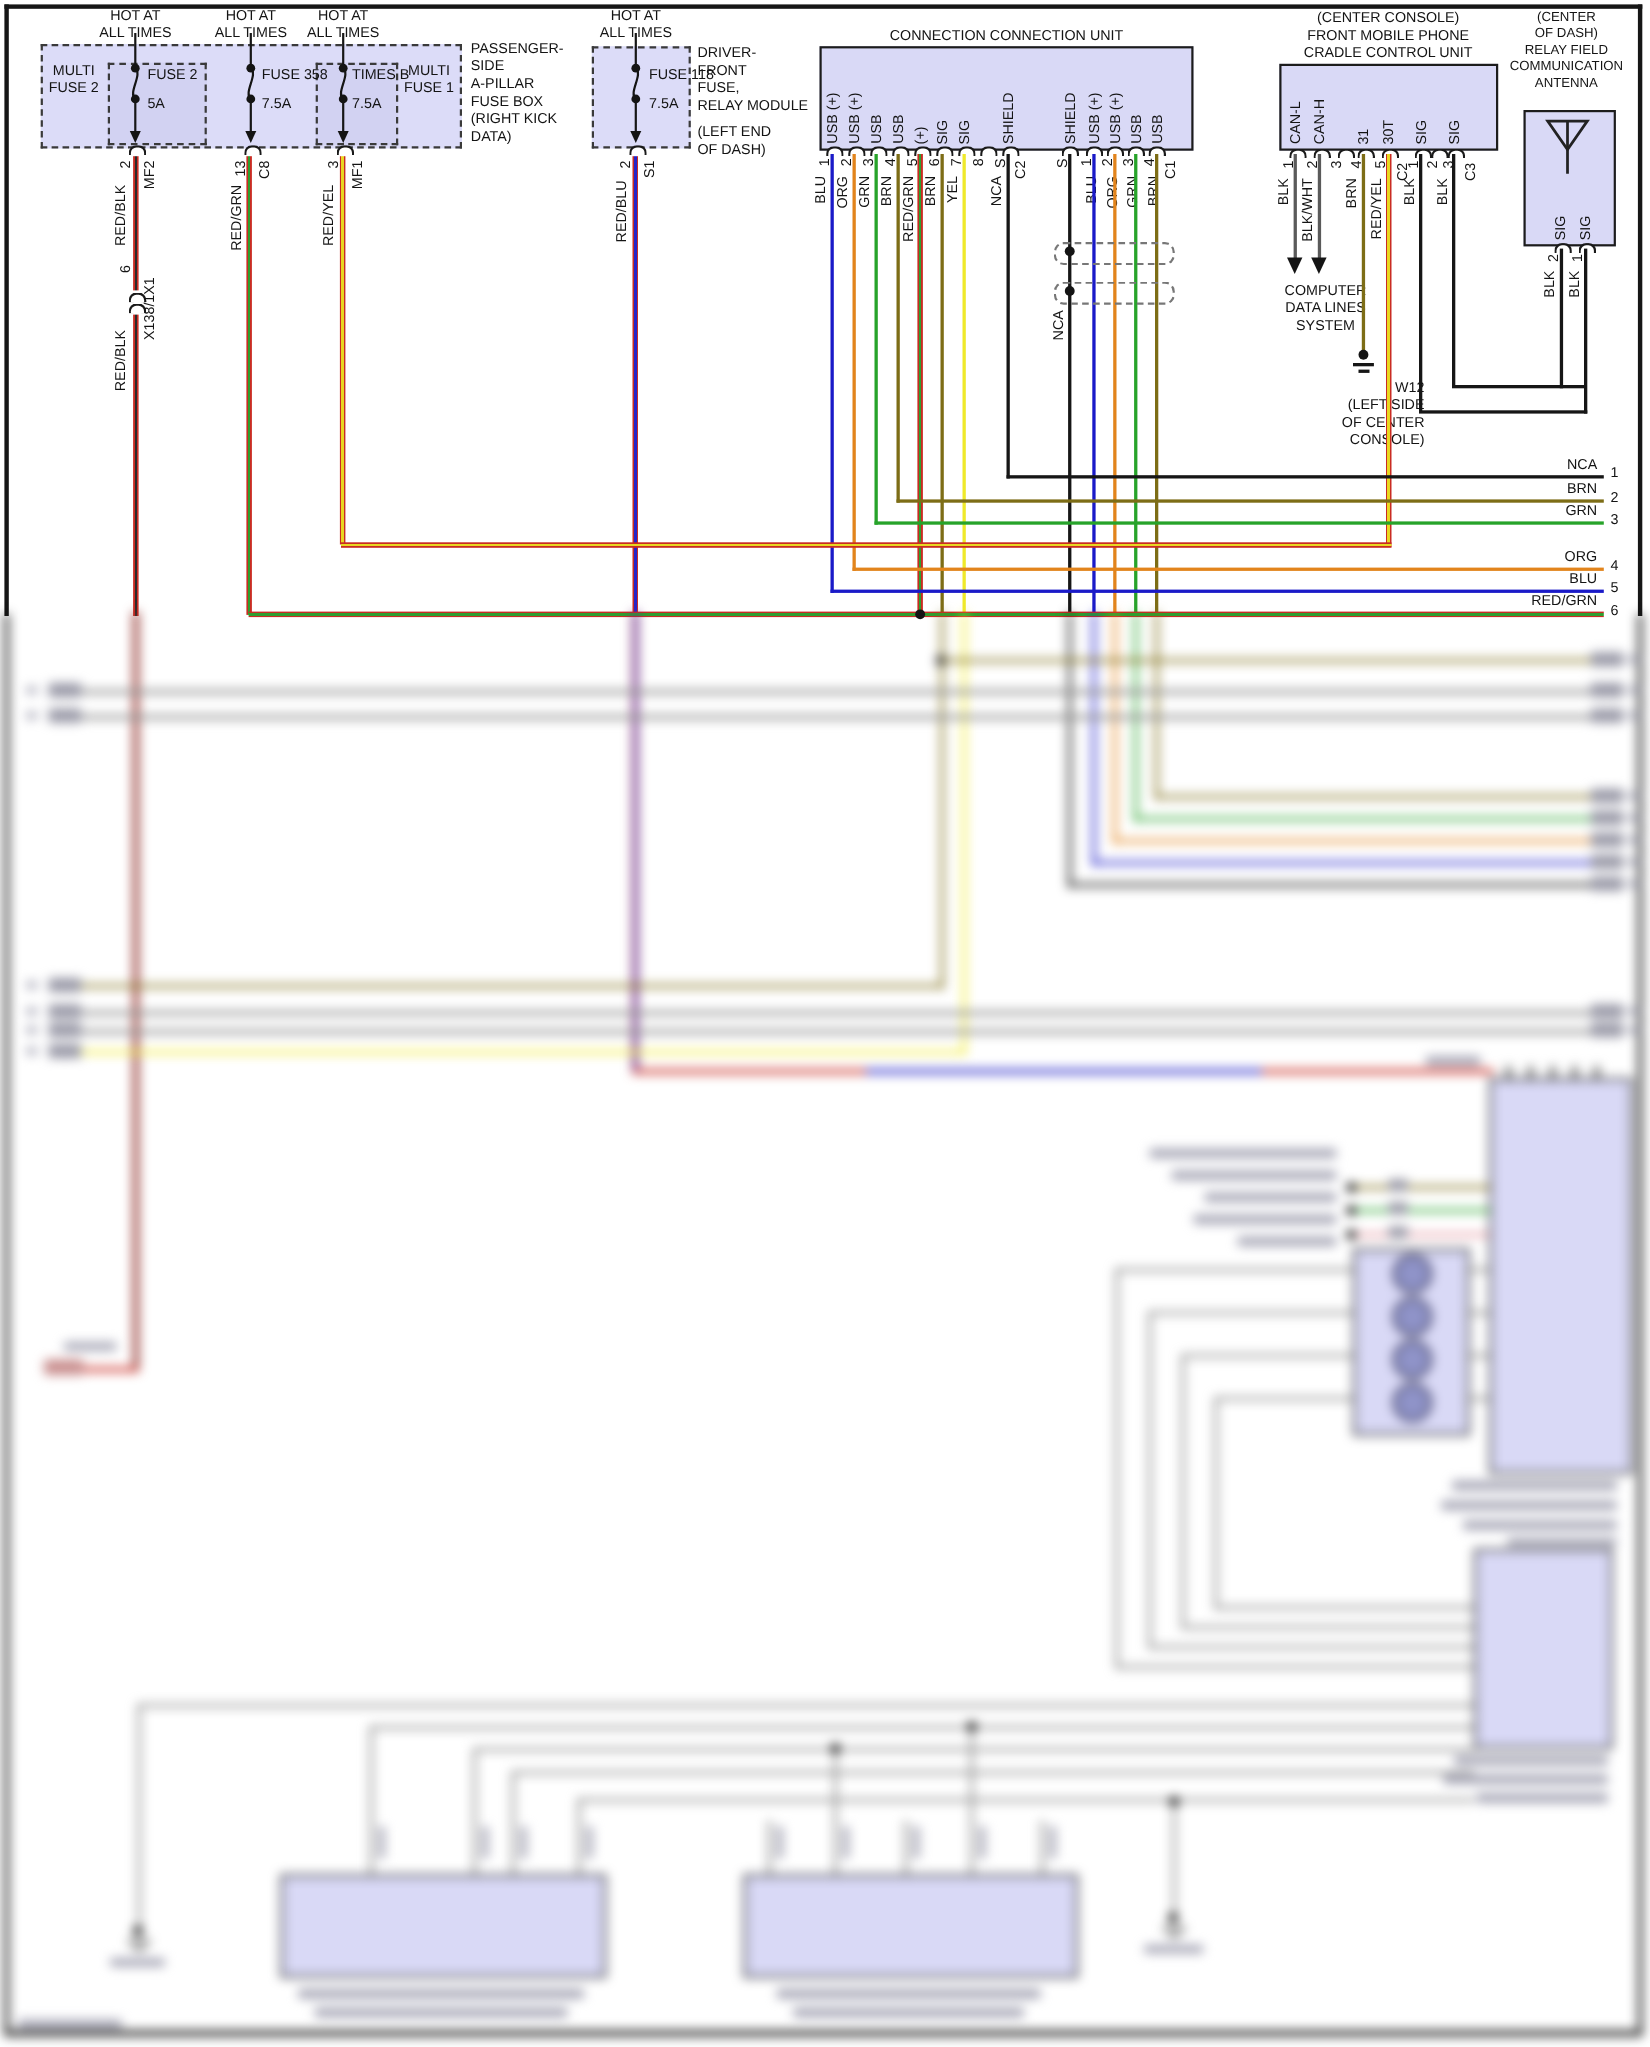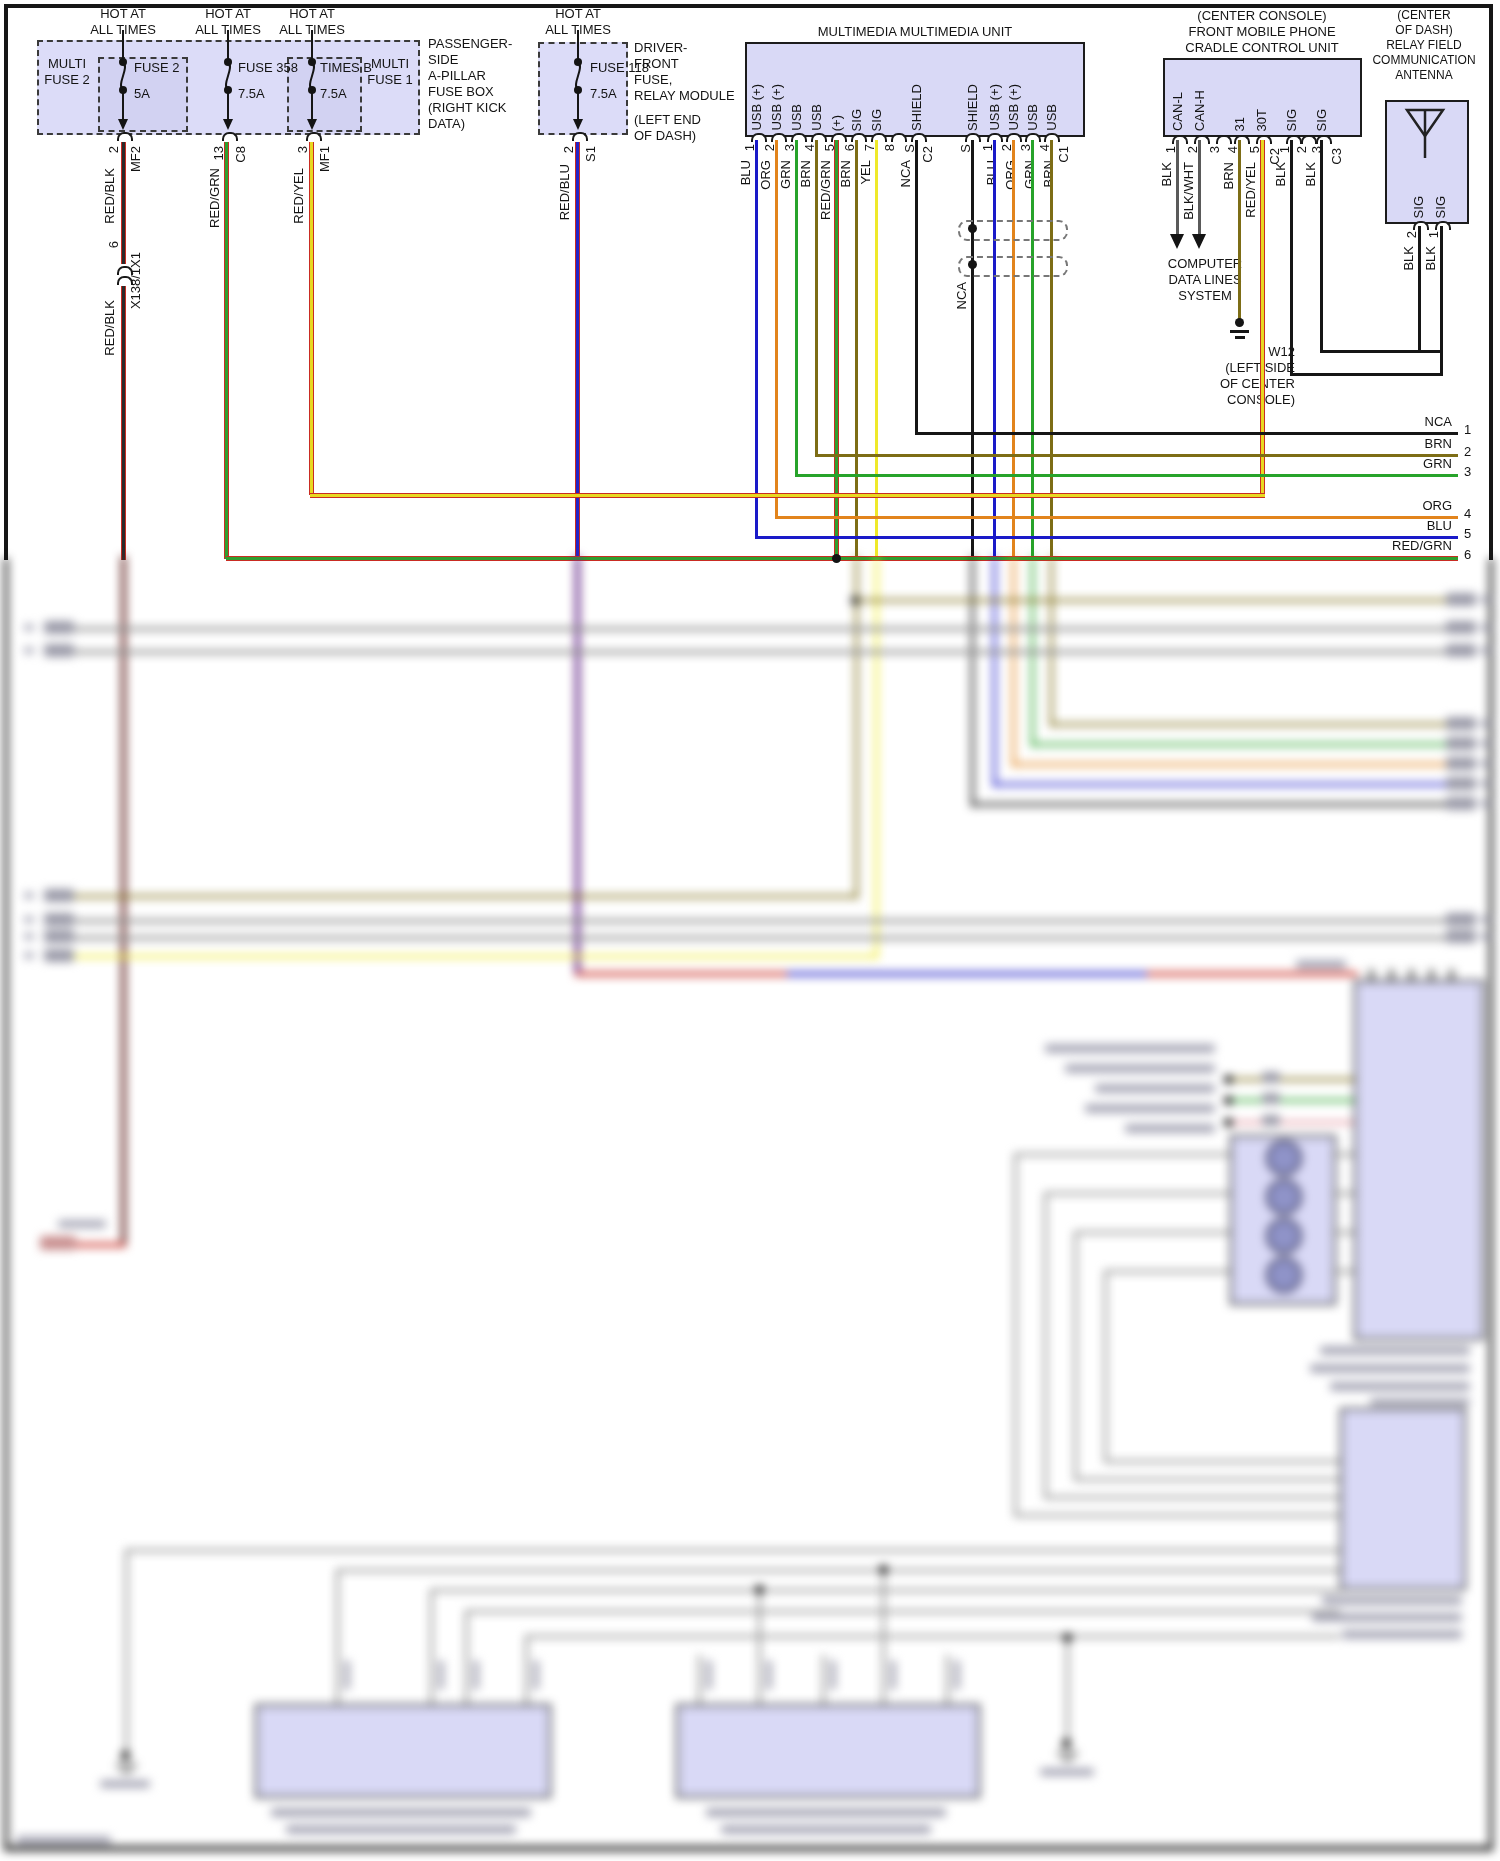--- a/index.html
+++ b/index.html
@@ -173,21 +173,21 @@
   <div class="a c-ryl" style="left:309px;top:142px;width:5px;height:353px"></div>
   <div class="an" style="left:292px;top:168px">
       <span class="vl vt">RED/YEL</span>
     </div>
 
   <div class="a c-rbu" style="left:575px;top:142px;width:5px;height:418px"></div>
   <div class="an" style="left:558px;top:164px">
       <span class="vl vt">RED/BLU</span>
     </div>
 
-  <div class="a lab ctr" style="left:915px;top:24px">MULTIMEDIA MULTIMEDIA UNIT</div>
+  <div class="a lab ctr" style="left:915px;top:24px">CONNECTION CONNECTION UNIT</div>
   <div class="a sbox" style="left:745px;top:42px;width:336px;height:91px"></div>
 
   <div class="an" style="left:750px;top:131px">
       <span class="vl vb">USB (+)</span>
     </div>
   <div class="an" style="left:770px;top:131px">
       <span class="vl vb">USB (+)</span>
     </div>
   <div class="an" style="left:790px;top:131px">
       <span class="vl vb">USB</span>

